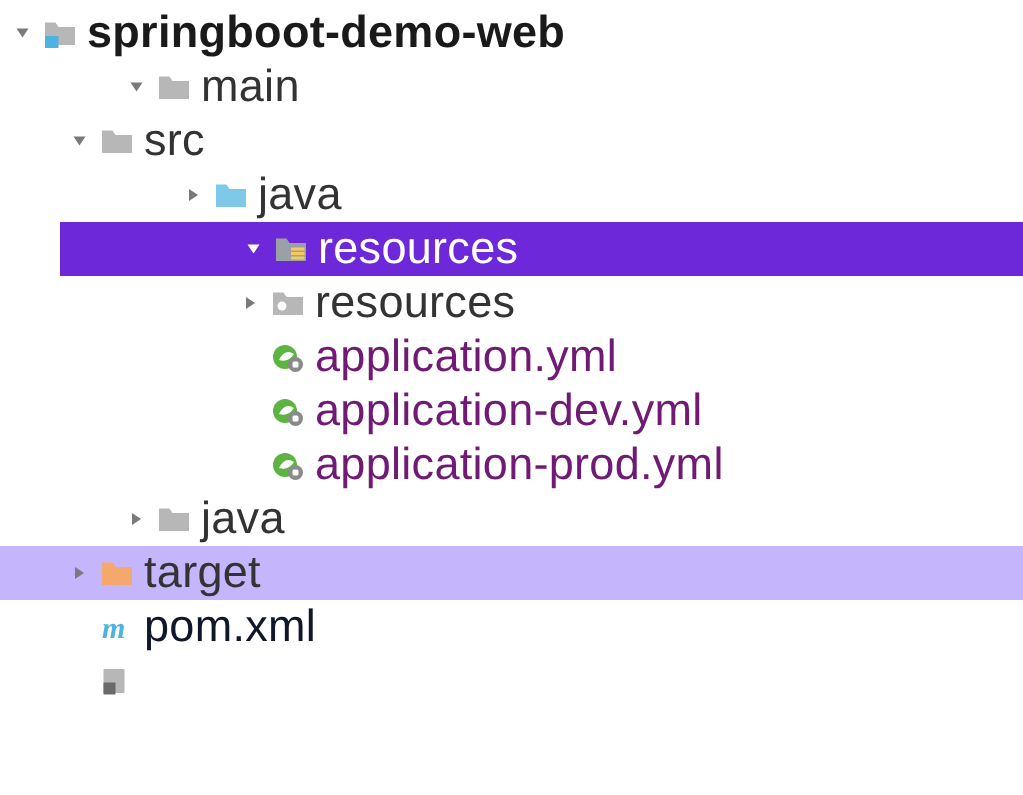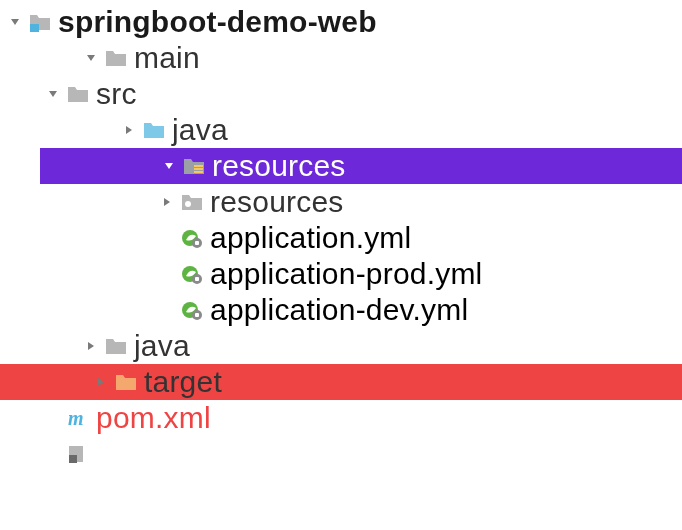--- a/index.html
+++ b/index.html
@@ -24,22 +24,21 @@
       align-items: center;
       height: 36px;
       white-space: nowrap;
     }
     .tree-row.selected {
       background: #6d28d9;
       color: #fff;
       margin-left: 40px;
     }
     .tree-row.highlighted {
-      background: #ef4444;
-      padding-left: 48px;
+      background: #c4b5fd;
     }
     .indent {
       display: inline-block;
     }
     .arrow {
       width: 18px;
       height: 18px;
       display: inline-flex;
       align-items: center;
       justify-content: center;
@@ -64,24 +63,24 @@
     }
     .label {
       font-size: 30px;
       letter-spacing: 0.2px;
     }
     .label.bold {
       font-weight: 700;
       color: #1a1a1a;
     }
     .label.link {
-      color: #ef4444;
+      color: #0f172a;
     }
     .label.green {
-      color: #000000;
+      color: #701a75;
     }
     .selected .label {
       color: #fff;
     }
   </style>
 </head>
 <body>
 
 <div class="tree">
 
@@ -198,35 +197,35 @@
     <span class="indent" style="width:158px"></span>
     <span class="arrow none"></span>
     <span class="icon">
       <svg viewBox="0 0 24 20">
         <circle cx="10" cy="10" r="8" fill="#5eb442"></circle>
         <path d="M6 12 Q10 4 16 8 Q12 14 6 12" fill="#fff"></path>
         <circle cx="17" cy="15" r="5" fill="#8a8a8a"></circle>
         <rect x="15" y="13" width="4" height="4" fill="#fff" rx="1"></rect>
       </svg>
     </span>
-    <span class="label green">application-prod.yml</span>
+    <span class="label green">application-dev.yml</span>
   </div>
 
   <div class="tree-row">
     <span class="indent" style="width:158px"></span>
     <span class="arrow none"></span>
     <span class="icon">
       <svg viewBox="0 0 24 20">
         <circle cx="10" cy="10" r="8" fill="#5eb442"></circle>
         <path d="M6 12 Q10 4 16 8 Q12 14 6 12" fill="#fff"></path>
         <circle cx="17" cy="15" r="5" fill="#8a8a8a"></circle>
         <rect x="15" y="13" width="4" height="4" fill="#fff" rx="1"></rect>
       </svg>
     </span>
-    <span class="label green">application-dev.yml</span>
+    <span class="label green">application-prod.yml</span>
   </div>
 
 
   <div class="tree-row">
     <span class="indent" style="width:82px"></span>
     <span class="arrow">
       <svg viewBox="0 0 12 12">
           <path d="M3 2 L9 6 L3 10 Z" fill="#7a7a7a"></path>
         </svg>
     </span>

